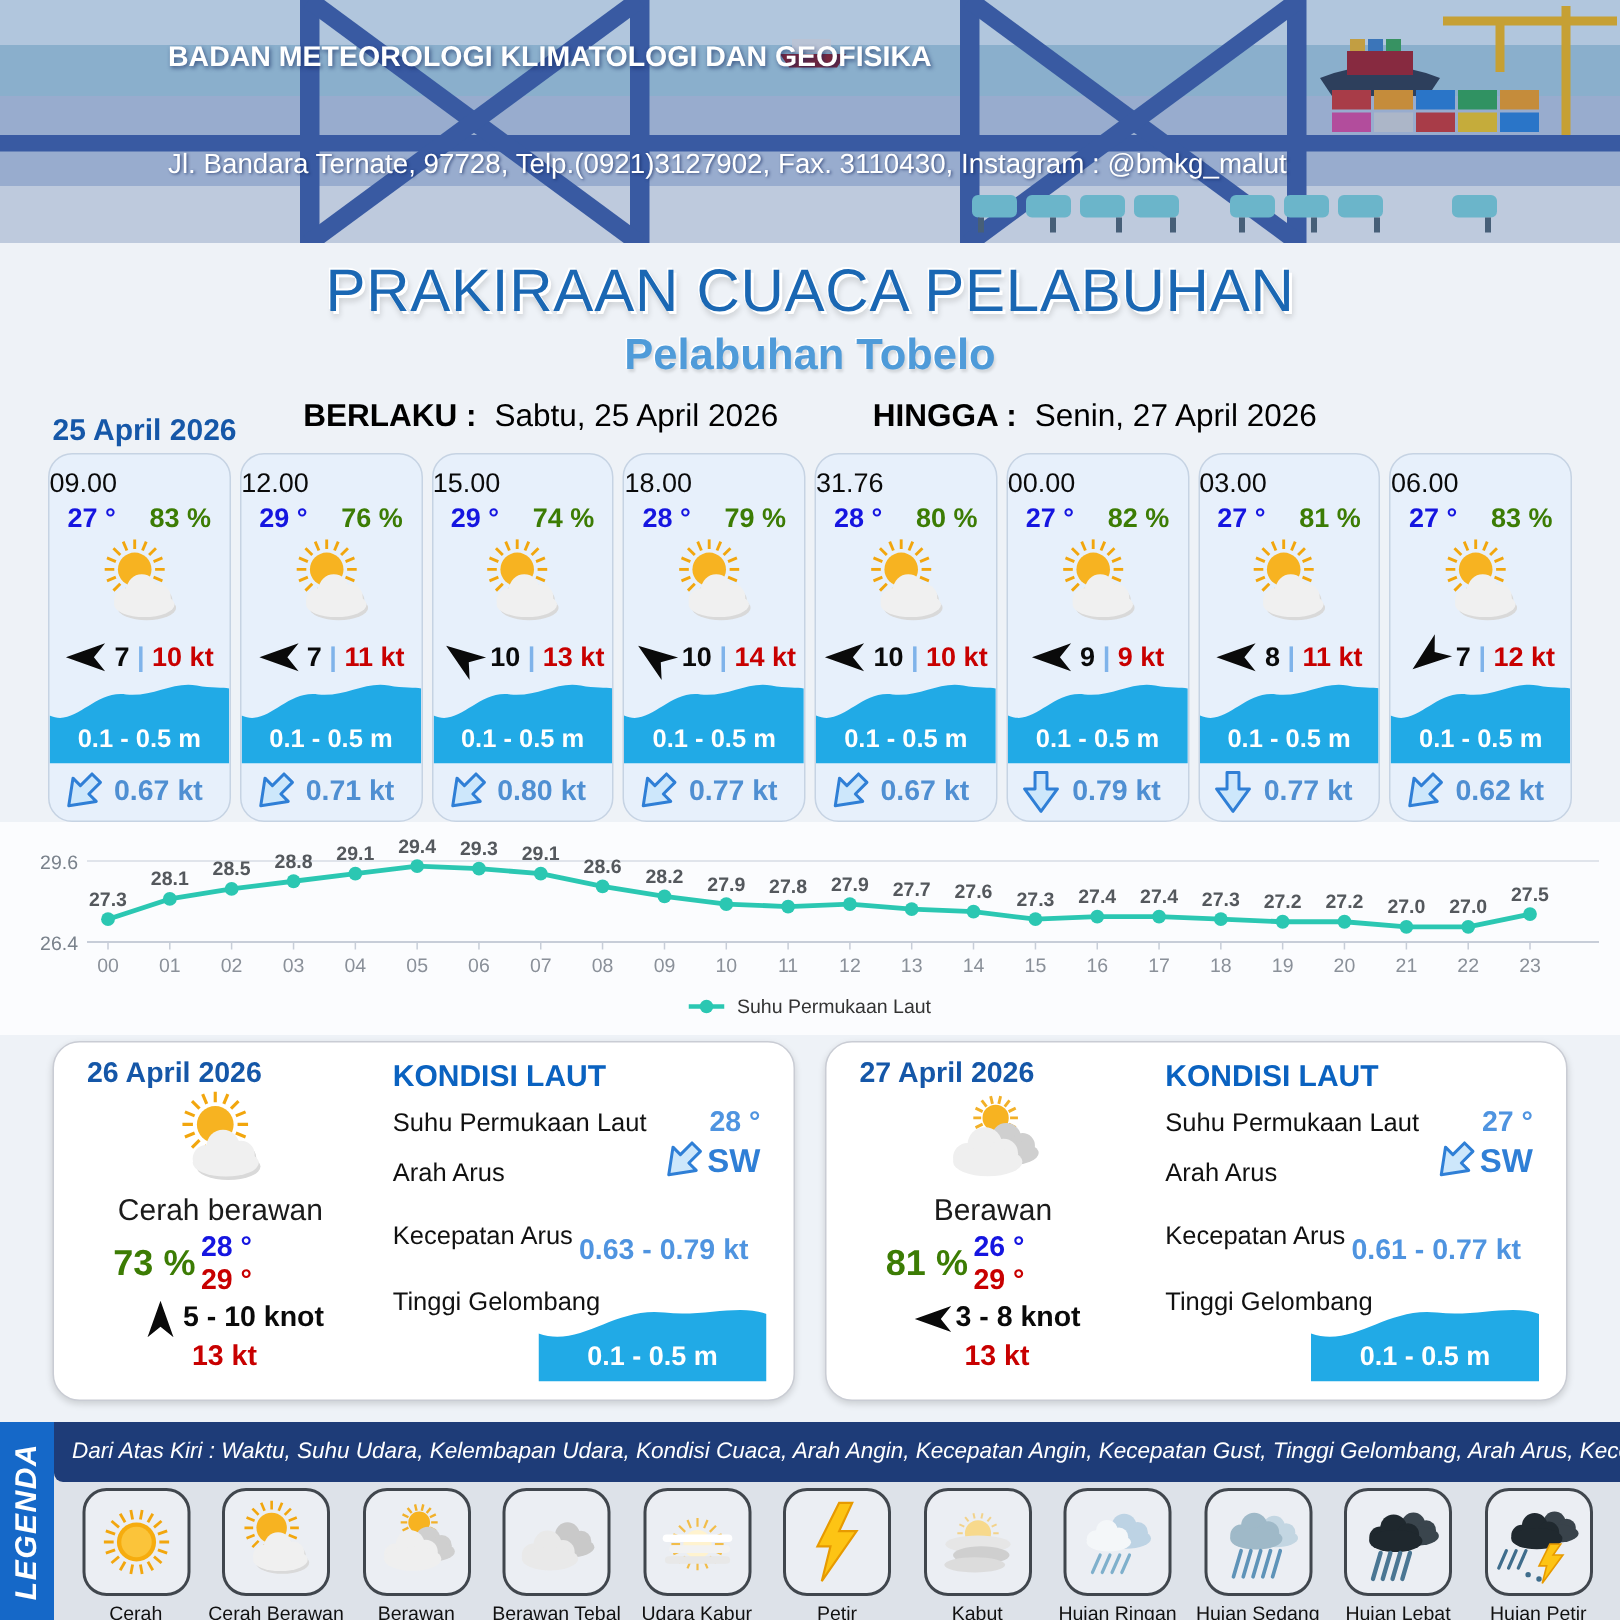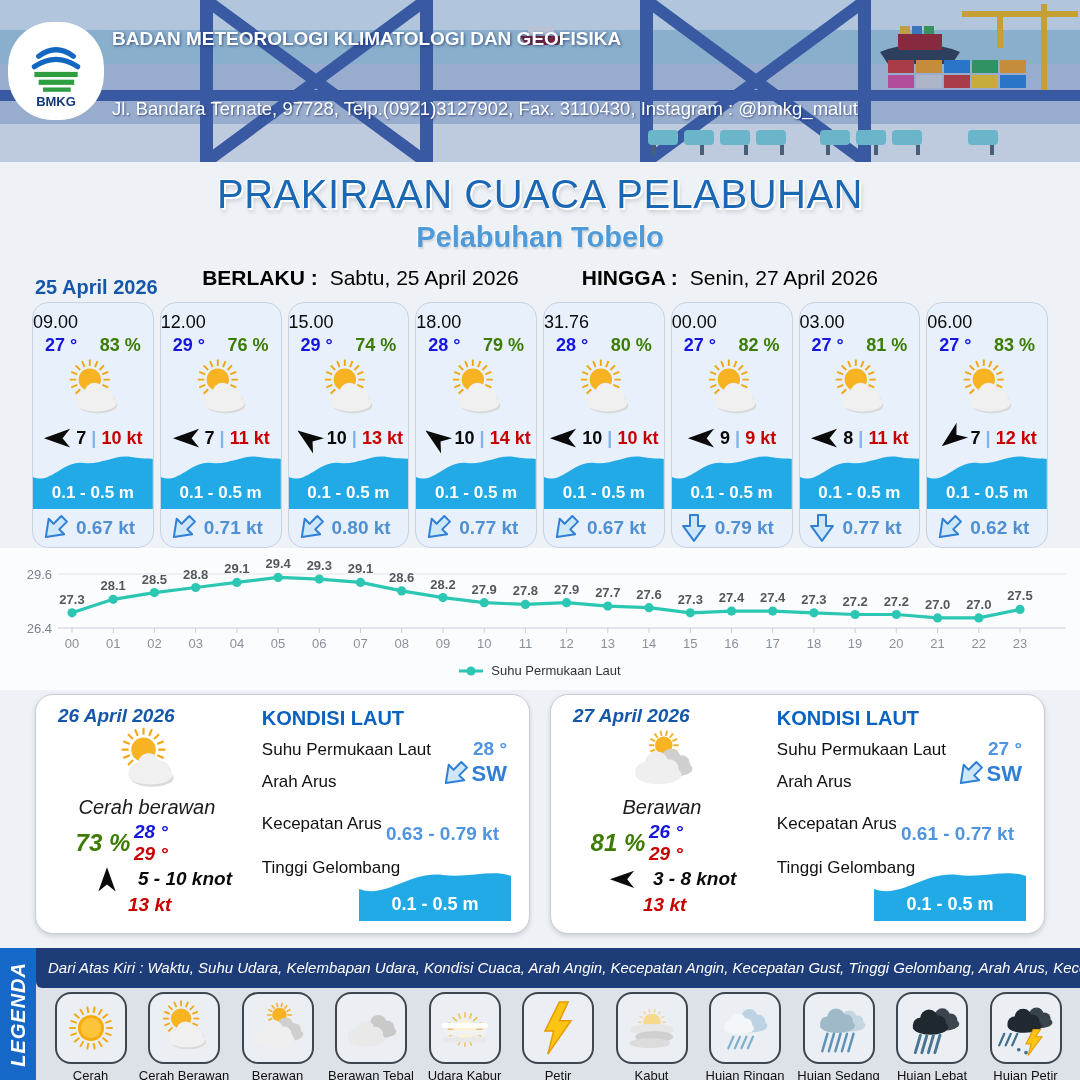--- a/index.html
+++ b/index.html
@@ -54,29 +54,29 @@
   
   .chart-band{position:absolute;left:0;top:548px;width:1080px;height:142px;background:#fbfcfe;z-index:1;}
   #sst-chart{position:absolute;left:0;top:552px;width:1080px;height:100px;z-index:2;}
   .chart-legend{position:absolute;left:0;top:663px;width:1080px;display:flex;align-items:center;
           justify-content:center;gap:8px;z-index:2;font-size:13px;color:#333;}
 
   
   .daycards{position:absolute;left:35px;top:694px;width:1010px;display:flex;gap:20px;z-index:3;}
   .dcard{flex:1;height:240px;background:#fff;border:1px solid #c9ccd4;border-radius:18px;
          box-shadow:0 2px 5px rgba(0,0,0,.15);display:flex;overflow:hidden;}
-  .d-left{width:45%;position:relative;font-style:italic;}
+  .d-left{width:45%;position:relative;}
   .d-date{margin:10px 0 0 22px;font-size:19px;font-weight:bold;color:#1557a8;}
   .d-icon{width:110px;height:68px;margin:0 auto;display:flex;align-items:center;justify-content:center;}
   .d-cond{text-align:center;font-size:20px;color:#1b1b1b;margin-top:1px;}
   .d-temps{display:grid;grid-template-columns:62px 88px;width:150px;margin:2px auto 0 auto;}
   .d-tmin{color:#1515e0;font-size:19px;font-weight:bold;}
   .d-tmax{color:#c80000;font-size:19px;font-weight:bold;}
   .d-hum{grid-row:1/3;color:#3c7c04;font-size:24px;font-weight:bold;align-self:center;justify-self:center;}
-  .d-wind{display:flex;align-items:center;gap:18px;margin:3px 0 0 58px;font-size:19px;font-weight:bold;color:#0a0a0a;}
+  .d-wind{display:flex;align-items:center;gap:2px;margin:3px 0 0 58px;font-size:19px;font-weight:bold;color:#0a0a0a;}
   .d-gust{margin:3px 0 0 92px;color:#c80000;font-size:19px;font-weight:bold;}
   .d-right{flex:1;position:relative;padding:12px 22px 0 4px;}
   .k-head{font-size:20px;font-weight:bold;color:#0a62c0;margin-bottom:8px;}
   .k-row{display:flex;justify-content:space-between;align-items:baseline;font-size:17px;color:#111;margin-bottom:12px;}
   .k-val{color:#4f94e0;font-size:19px;font-weight:bold;}
   .k-dirwrap{position:absolute;right:22px;top:64px;display:flex;align-items:center;gap:4px;}
   .k-dirtext{color:#2f7fd6;font-size:22px;font-weight:bold;}
   .k-kecval{position:absolute;right:30px;top:128px;color:#4f94e0;font-size:19px;font-weight:bold;}
   .k-wave{position:absolute;right:18px;bottom:12px;width:152px;height:54px;}
   .k-wave svg{position:absolute;left:0;bottom:0;width:100%;height:54px;}
@@ -172,34 +172,20 @@
             <rect x="780" y="145" width="4" height="10"></rect>
           <rect x="826" y="145" width="4" height="10"></rect>
             <rect x="874" y="145" width="4" height="10"></rect>
           <rect x="916" y="145" width="4" height="10"></rect>
             <rect x="990" y="145" width="4" height="10"></rect>
         </g>
       </g>
       <rect width="1080" height="162" fill="#2c4a8c" opacity="0.18"></rect>
     </svg>
 
-    <div class="logo">
-      <svg width="78" height="80" viewBox="0 0 90 90">
-        <g stroke="#1467c0" stroke-width="6" fill="none" stroke-linecap="round">
-          <path d="M25,28 q20,-15 40,0"></path>
-          <path d="M20,40 q25,-17 50,0"></path>
-        </g>
-        <g fill="#2f9e41">
-          <rect x="20" y="46" width="50" height="6"></rect>
-          <rect x="25" y="55" width="41" height="6"></rect>
-          <rect x="30" y="64" width="32" height="5"></rect>
-        </g>
-        <text x="45" y="85" text-anchor="middle" font-size="15" font-weight="bold" fill="#123a7a">BMKG</text>
-      </svg>
-    </div>
     <div class="h-org">BADAN METEOROLOGI KLIMATOLOGI DAN GEOFISIKA</div>
     <div class="h-addr">Jl. Bandara Ternate, 97728, Telp.(0921)3127902, Fax. 3110430, Instagram : @bmkg_malut</div>
   </div>
 
   <div class="titleblock">
     <div class="t-main">PRAKIRAAN CUACA PELABUHAN</div>
     <div class="t-sub">Pelabuhan Tobelo</div>
     <div class="validity">
       <div class="v-group">
         <span class="v-label">BERLAKU :</span>

